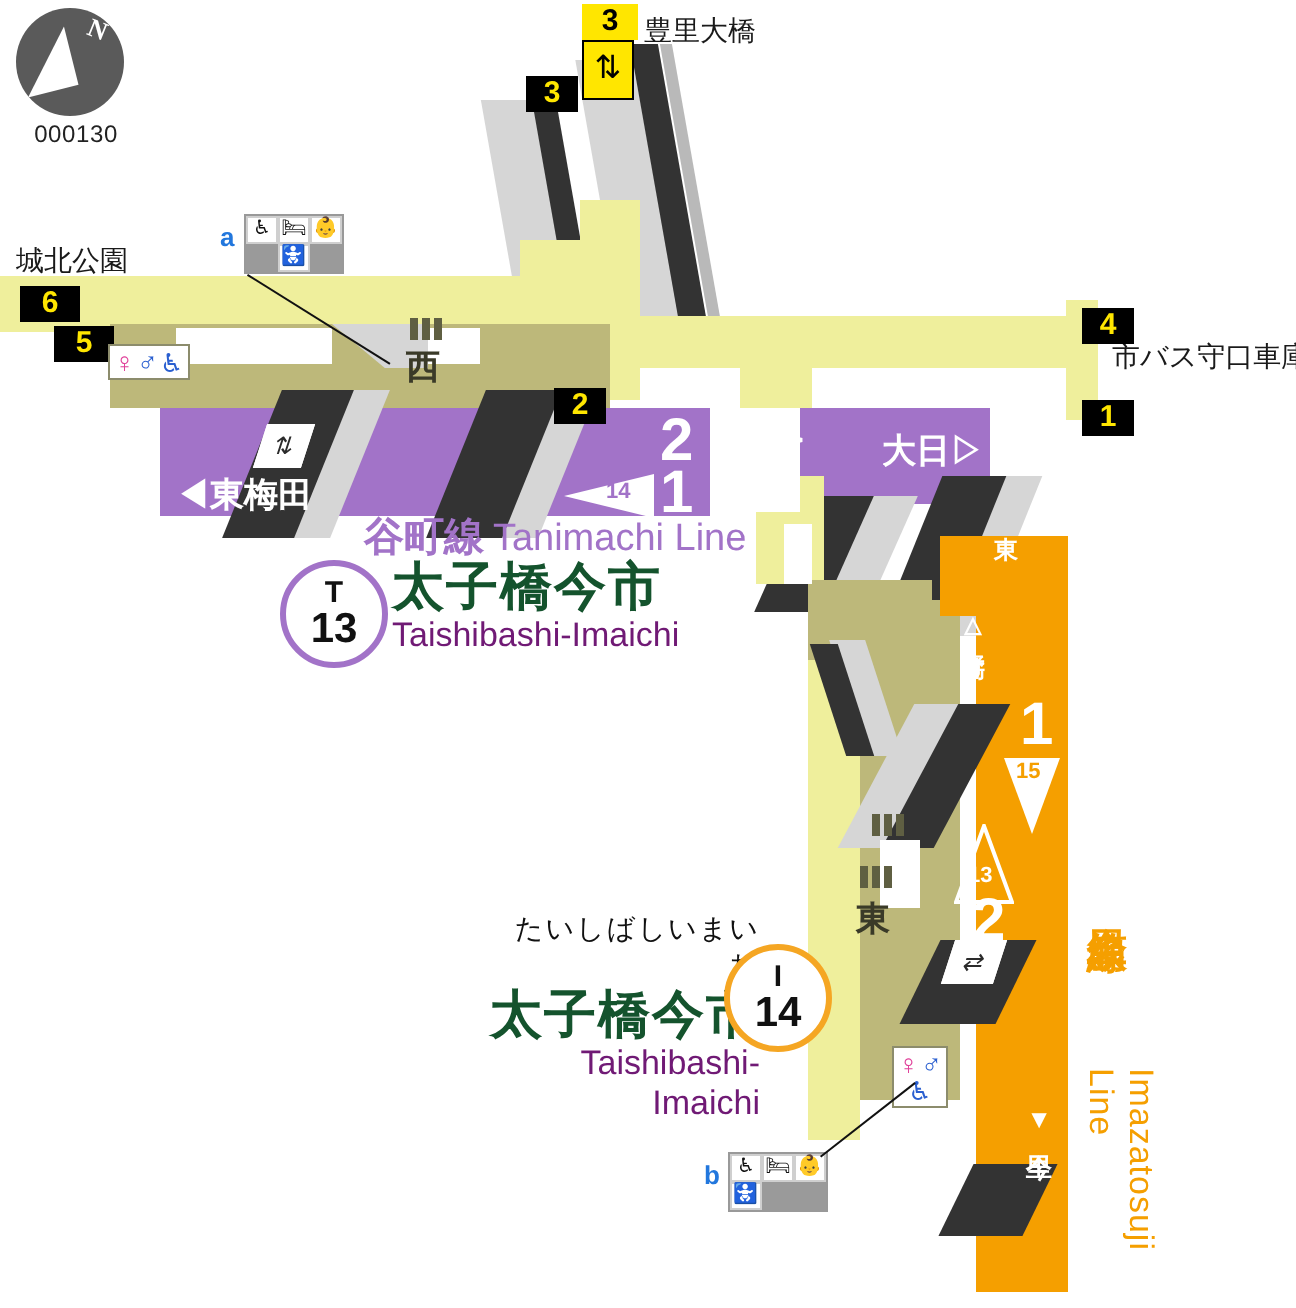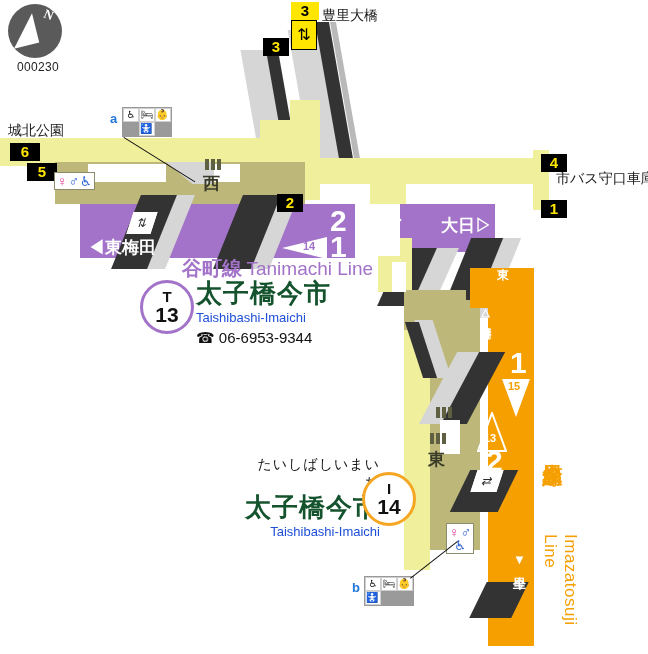--- a/index.html
+++ b/index.html
@@ -232,22 +232,22 @@
   }
   .stn-jp {
     font-size: 26px;
     font-weight: bold;
     color: #14532d;
     letter-spacing: 1px;
     line-height: 30px;
     font-family: "Liberation Sans", sans-serif;
   }
   .stn-en {
-    font-size: 13px;
-    color: #1d4ed8;
+    font-size: 17px;
+    color: #701a75;
     line-height: 20px;
     font-family: "Liberation Sans", sans-serif;
   }
   .stn-tel {
     font-size: 15px;
     color: #111;
     line-height: 19px;
     font-family: "Liberation Sans", sans-serif;
   }
   .stn-circle {
@@ -322,21 +322,21 @@
 </head>
 <body>
 
 <div id="map-root">
 
   <div class="abs compass-wrap">
     <div class="compass-disc">
       <div class="compass-needle"></div>
       <div class="compass-n">N</div>
     </div>
-    <div class="compass-id">000230</div>
+    <div class="compass-id">000130</div>
   </div>
 
   <div class="shape bldg-grey" style="left:251px;top:50px;width:28px;height:120px;transform:skewX(10deg);"></div>
   <div class="shape bldg-dark" style="left:276px;top:44px;width:12px;height:126px;transform:skewX(10deg);"></div>
   <div class="shape bldg-grey" style="left:300px;top:30px;width:30px;height:140px;transform:skewX(10deg);"></div>
   <div class="shape bldg-dark" style="left:328px;top:22px;width:14px;height:148px;transform:skewX(10deg);"></div>
   <div class="shape bldg-lgrey" style="left:343px;top:22px;width:6px;height:148px;transform:skewX(10deg);"></div>
 
   <div class="shape corridor-yellow" style="left:0px;top:138px;width:292px;height:28px;"></div>
   <div class="shape corridor-yellow" style="left:290px;top:100px;width:30px;height:100px;"></div>
@@ -472,24 +472,20 @@
     <span class="en">Tanimachi Line</span>
   </div>
 
   <div class="stn-circle" style="left:140px;top:280px;">
     <span class="letter">T</span>
     <span class="num">13</span>
   </div>
   <div class="stn-block" style="left:196px;top:278px;">
     <div class="stn-jp">太子橋今市</div>
     <div class="stn-en">Taishibashi-Imaichi</div>
-    <div class="stn-tel">
-      <span>☎</span>
-      <span>06-6953-9344</span>
-    </div>
   </div>
 
   <div class="plat-num" style="left:510px;top:348px;">1</div>
   <svg class="abs" style="left:501px;top:378px;" width="30" height="40">
     <polygon points="1,1 29,1 15,39" fill="#ffffff"></polygon>
   </svg>
   <div class="arrow-flag" style="left:508px;top:380px;color:#f59f00;">15</div>
 
   <div class="plat-num" style="left:486px;top:446px;">2</div>
   <svg class="abs" style="left:477px;top:412px;" width="30" height="40">

